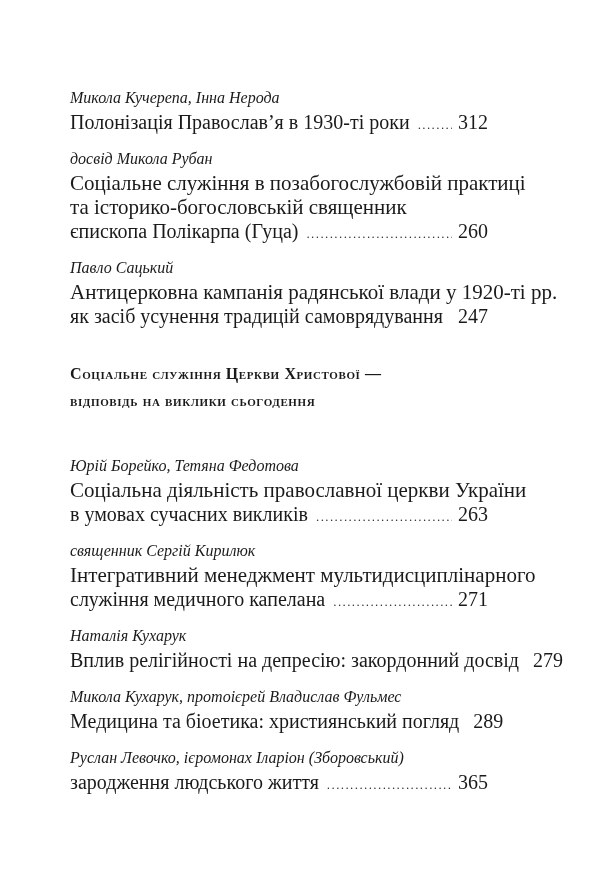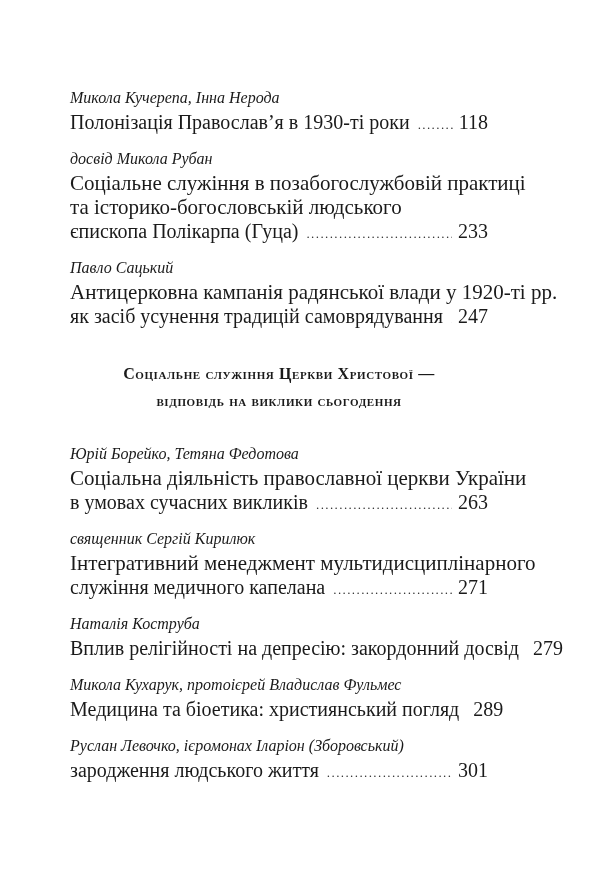--- a/index.html
+++ b/index.html
@@ -8,46 +8,46 @@
   .page { position: absolute; left: 70px; top: 86px; width: 418px; }
   .entry { margin-bottom: 13px; }
   .author { font-style: italic; font-size: 16px; line-height: 24px; height: 24px; white-space: nowrap; }
   .line { font-size: 21px; line-height: 24px; height: 24px; white-space: nowrap; }
   .last { display: flex; align-items: baseline; font-size: 20px; line-height: 24px; height: 24px; }
   .last .txt { white-space: nowrap; flex: 0 0 auto; }
   .last .dots { flex: 1 1 auto; overflow: hidden; white-space: nowrap; margin: 0 6px 0 8px;
                 font-size: 13px; letter-spacing: 1.4px; color: #333; }
   .last .dots::before { content: "................................................................................................................................"; }
   .last .pg { flex: 0 0 auto; text-align: right; }
-  .section { text-align: center; font-weight: bold; font-variant: small-caps; font-size: 16px;
-             line-height: 27px; letter-spacing: 0.6px; margin: 32px 0 28px 0; }
+  .section { text-align: left; font-weight: bold; font-variant: small-caps; font-size: 16px;
+             line-height: 27px; letter-spacing: 0.6px; margin: 32px 0 40px 0; }
   .section div { white-space: nowrap; }
 </style>
 </head>
 <body>
 
 <div class="page">
 
   <div class="entry">
     <div class="author">Микола Кучерепа, Інна Нерода</div>
     <div class="last">
       <span class="txt">Полонізація Православ’я в 1930-ті роки</span>
       <span class="dots"></span>
-      <span class="pg">118</span>
+      <span class="pg">312</span>
     </div>
   </div>
 
   <div class="entry">
     <div class="author">досвід Микола Рубан</div>
     <div class="line">Соціальне служіння в позабогослужбовій практиці</div>
-    <div class="line">та історико-богословській людського</div>
+    <div class="line">та історико-богословській священник</div>
     <div class="last">
       <span class="txt">єпископа Полікарпа (Гуца)</span>
       <span class="dots"></span>
-      <span class="pg">233</span>
+      <span class="pg">260</span>
     </div>
   </div>
 
   <div class="entry">
     <div class="author">Павло Сацький</div>
     <div class="line">Антицерковна кампанія радянської влади у 1920-ті рр.</div>
     <div class="last">
       <span class="txt">як засіб усунення традицій самоврядування</span>
       <span class="dots"></span>
       <span class="pg">247</span>
@@ -73,21 +73,21 @@
     <div class="author">священник Сергій Кирилюк</div>
     <div class="line">Інтегративний менеджмент мультидисциплінарного</div>
     <div class="last">
       <span class="txt">служіння медичного капелана</span>
       <span class="dots"></span>
       <span class="pg">271</span>
     </div>
   </div>
 
   <div class="entry">
-    <div class="author">Наталія Коструба</div>
+    <div class="author">Наталія Кухарук</div>
     <div class="last">
       <span class="txt">Вплив релігійності на депресію: закордонний досвід</span>
       <span class="dots"></span>
       <span class="pg">279</span>
     </div>
   </div>
 
   <div class="entry">
     <div class="author">Микола Кухарук, протоієрей Владислав Фульмес</div>
     <div class="last">
@@ -95,17 +95,17 @@
       <span class="dots"></span>
       <span class="pg">289</span>
     </div>
   </div>
 
   <div class="entry">
     <div class="author">Руслан Левочко, ієромонах Іларіон (Зборовський)</div>
     <div class="last">
       <span class="txt">зародження людського життя</span>
       <span class="dots"></span>
-      <span class="pg">301</span>
+      <span class="pg">365</span>
     </div>
   </div>
 
 </div>
 
 </body></html>

